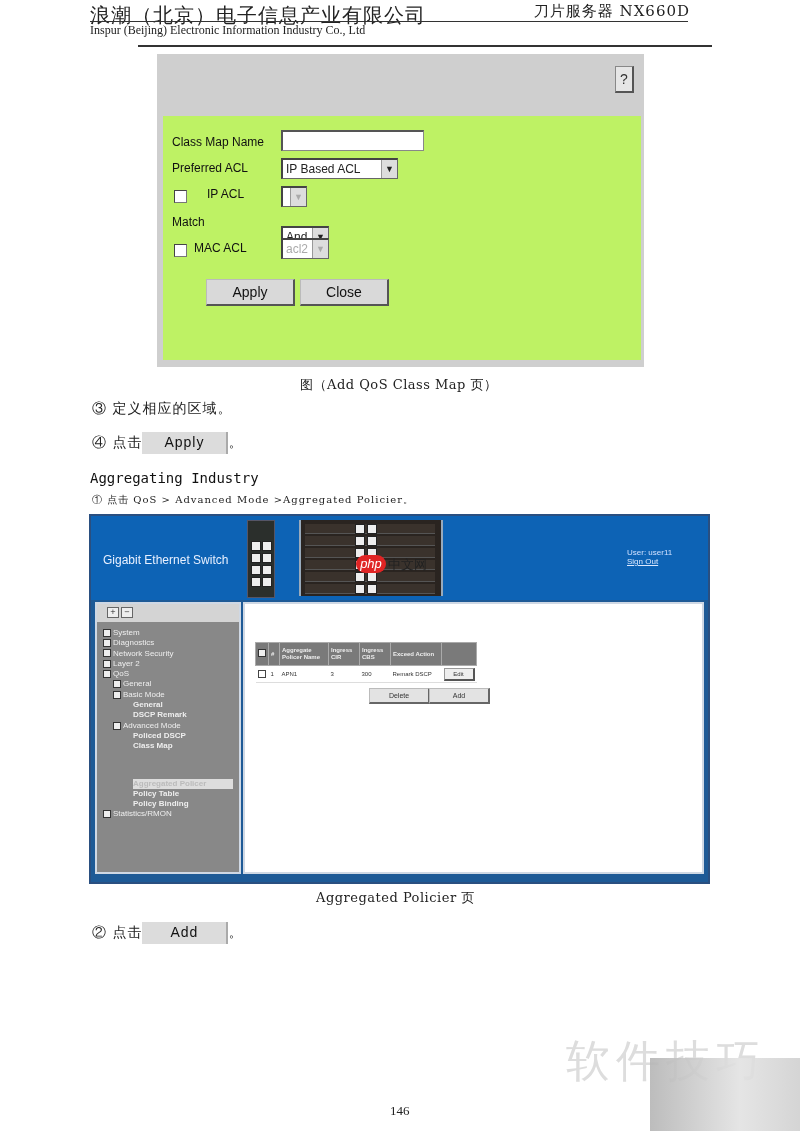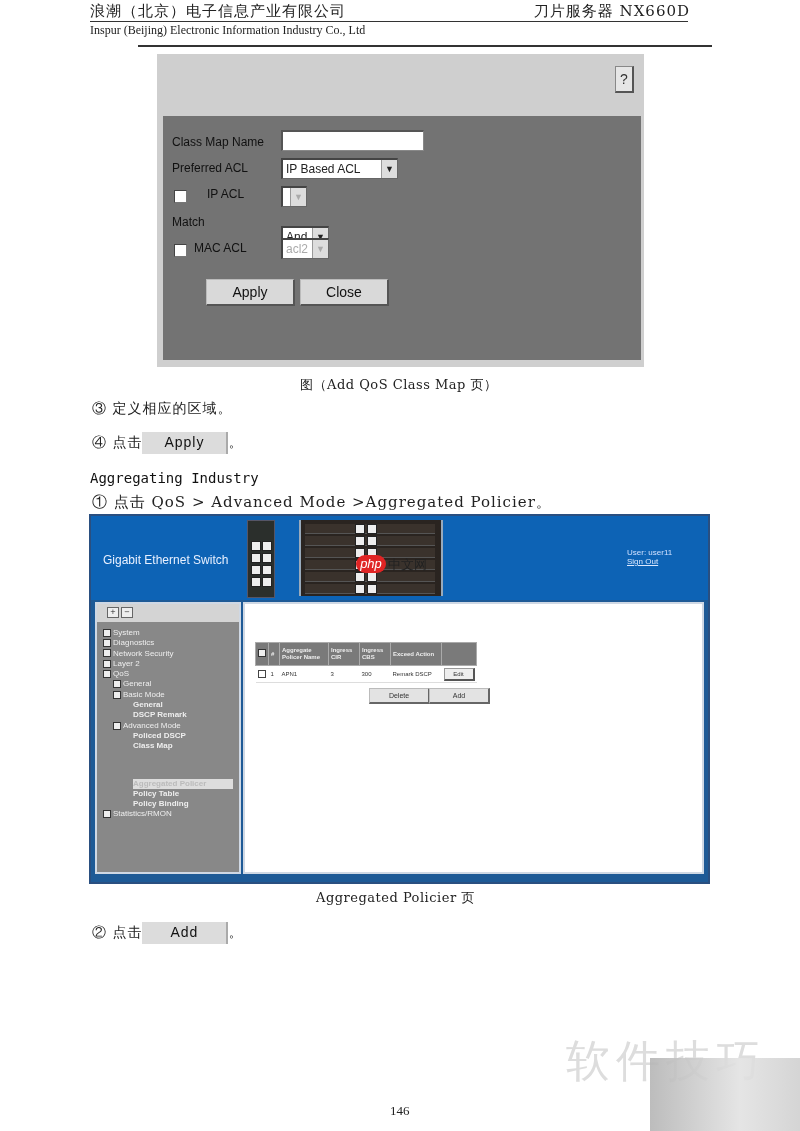--- a/index.html
+++ b/index.html
@@ -1,29 +1,29 @@
 <!DOCTYPE html>
 <html><head>
 <meta charset="utf-8">
 <style>
   html,body{margin:0;padding:0;background:#fff;}
   body{width:800px;height:1131px;position:relative;overflow:hidden;font-family:"DejaVu Serif",serif;color:#222;}
   .abs{position:absolute;}
   
-  .hdr-cn{left:90px;top:2px;font-size:15px;letter-spacing:1px;color:#222;}
+  .hdr-cn{left:90px;top:2px;font-size:20px;letter-spacing:1px;color:#222;}
   .hdr-right{right:110px;top:2px;font-size:15px;letter-spacing:1px;color:#222;}
   .hdr-line1{left:90px;top:21px;width:598px;height:1px;background:#333;}
   .hdr-en{left:90px;top:23px;font-family:"Liberation Serif",serif;font-size:12px;color:#222;}
   .hdr-line2{left:138px;top:45px;width:574px;height:2px;background:#333;}
 
   
   .dlg{left:157px;top:54px;width:487px;height:313px;background:#cfcfcf;}
   .dlg-title{position:absolute;left:16px;top:16px;font-family:"Liberation Sans",sans-serif;font-size:26px;color:#111;}
   .help-btn{position:absolute;right:10px;top:12px;width:16px;height:24px;background:#e6e6e6;border:1px solid #888;border-right:2px solid #555;border-bottom:2px solid #555;font-family:"Liberation Sans",sans-serif;font-size:14px;text-align:center;line-height:24px;color:#333;}
-  .dlg-body{position:absolute;left:6px;top:62px;width:478px;height:244px;background:#737373;}
+  .dlg-body{position:absolute;left:6px;top:62px;width:478px;height:244px;background:#bef264;}
   .lbl{position:absolute;font-family:"Liberation Sans",sans-serif;font-size:12px;color:#111;}
   .chk{position:absolute;width:11px;height:11px;border:1px solid #777;border-top-color:#444;border-left-color:#444;background:#fff;}
   .txt-in{position:absolute;left:118px;top:14px;width:140px;height:18px;border:1px solid #888;border-top:2px solid #555;border-left:2px solid #555;background:#fff;}
   .sel{position:absolute;height:18px;border:1px solid #666;border-top:2px solid #444;border-left:2px solid #444;background:#fff;font-family:"Liberation Sans",sans-serif;font-size:12px;line-height:18px;padding-left:3px;box-sizing:content-box;}
   .sel .arr{position:absolute;right:0;top:0;width:15px;height:18px;background:#ddd;border-left:1px solid #999;text-align:center;font-size:9px;line-height:18px;}
   .sel.dis{color:#aaa;}
   .sel.dis .arr{color:#aaa;}
   .btn{position:absolute;width:86px;height:24px;background:#d9d9d9;border:1px solid #bbb;border-right:2px solid #555;border-bottom:2px solid #555;font-family:"Liberation Sans",sans-serif;font-size:14px;text-align:center;line-height:24px;color:#111;}
 
   .caption{font-size:13px;color:#222;letter-spacing:0.5px;}
@@ -110,21 +110,21 @@
     <div class="btn" style="left:137px;top:163px;">Close</div>
   </div>
 </div>
 
 <div class="abs caption" style="left:300px;top:376px;">图（Add QoS Class Map 页）</div>
 <div class="abs step" style="left:92px;top:400px;">③ 定义相应的区域。</div>
 <div class="abs step" style="left:92px;top:432px;">
   <span>④ 点击</span><span class="inline-btn">Apply</span><span>。</span>
 </div>
 <div class="abs sec-title" style="left:90px;top:470px;">Aggregating Industry</div>
-<div class="abs step" style="left:92px;top:493px;font-size:15px;">① 点击 QoS &gt; Advanced Mode &gt;Aggregated Policier。</div>
+<div class="abs step" style="left:92px;top:493px;font-size:10px;">① 点击 QoS &gt; Advanced Mode &gt;Aggregated Policier。</div>
 
 <div class="abs sw">
   <div class="sw-head">
     <div class="sw-brand">Gigabit Ethernet Switch</div>
     <div class="sw-chassis1">
       <div class="port" style="left:3px;top:20px;"></div>
         <div class="port" style="left:14px;top:20px;"></div>
       <div class="port" style="left:3px;top:32px;"></div>
         <div class="port" style="left:14px;top:32px;"></div>
       <div class="port" style="left:3px;top:44px;"></div>

